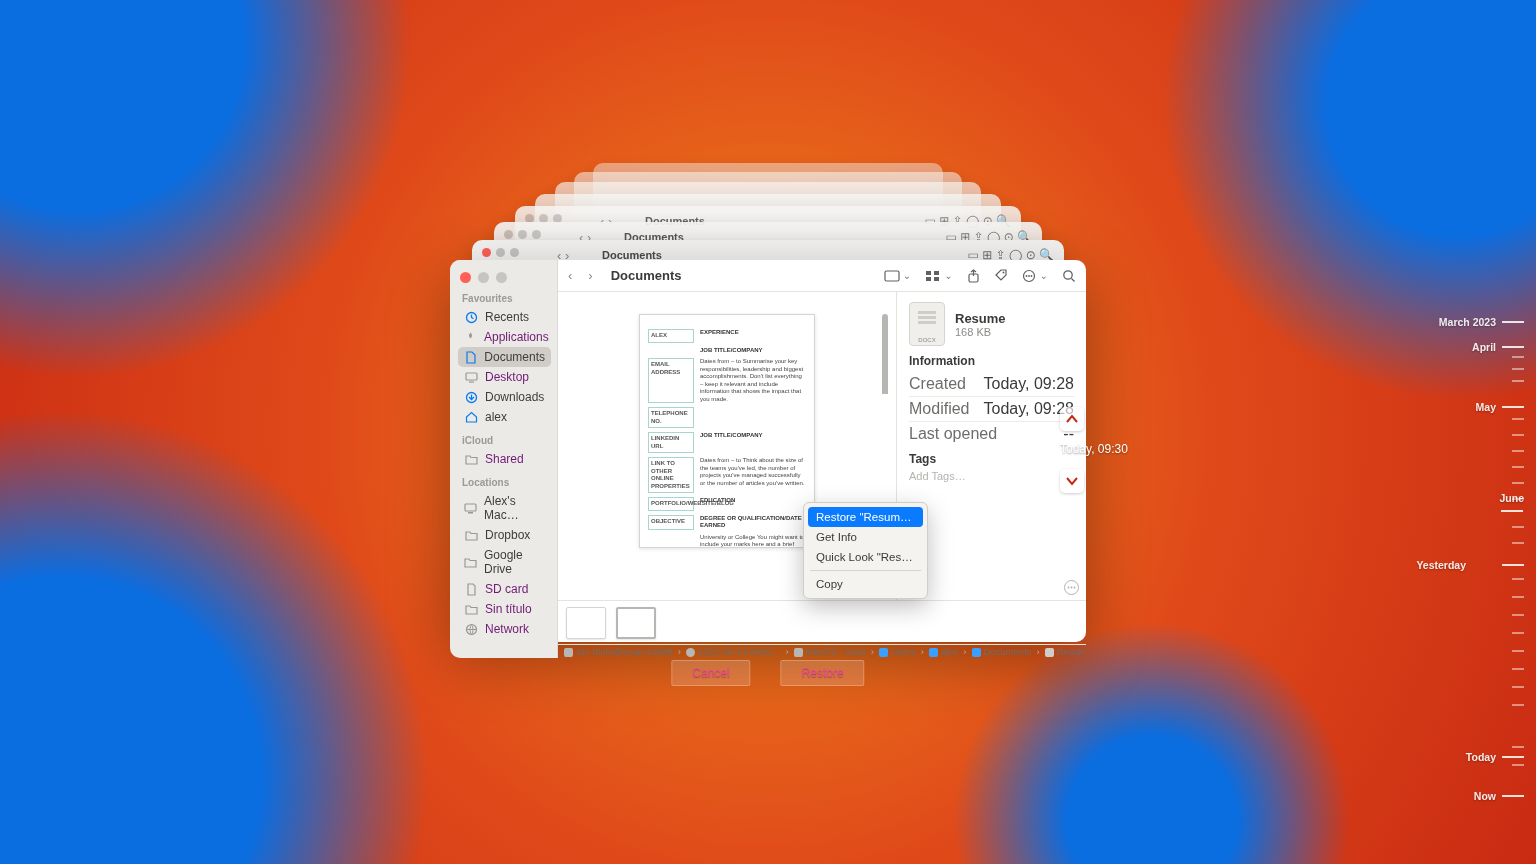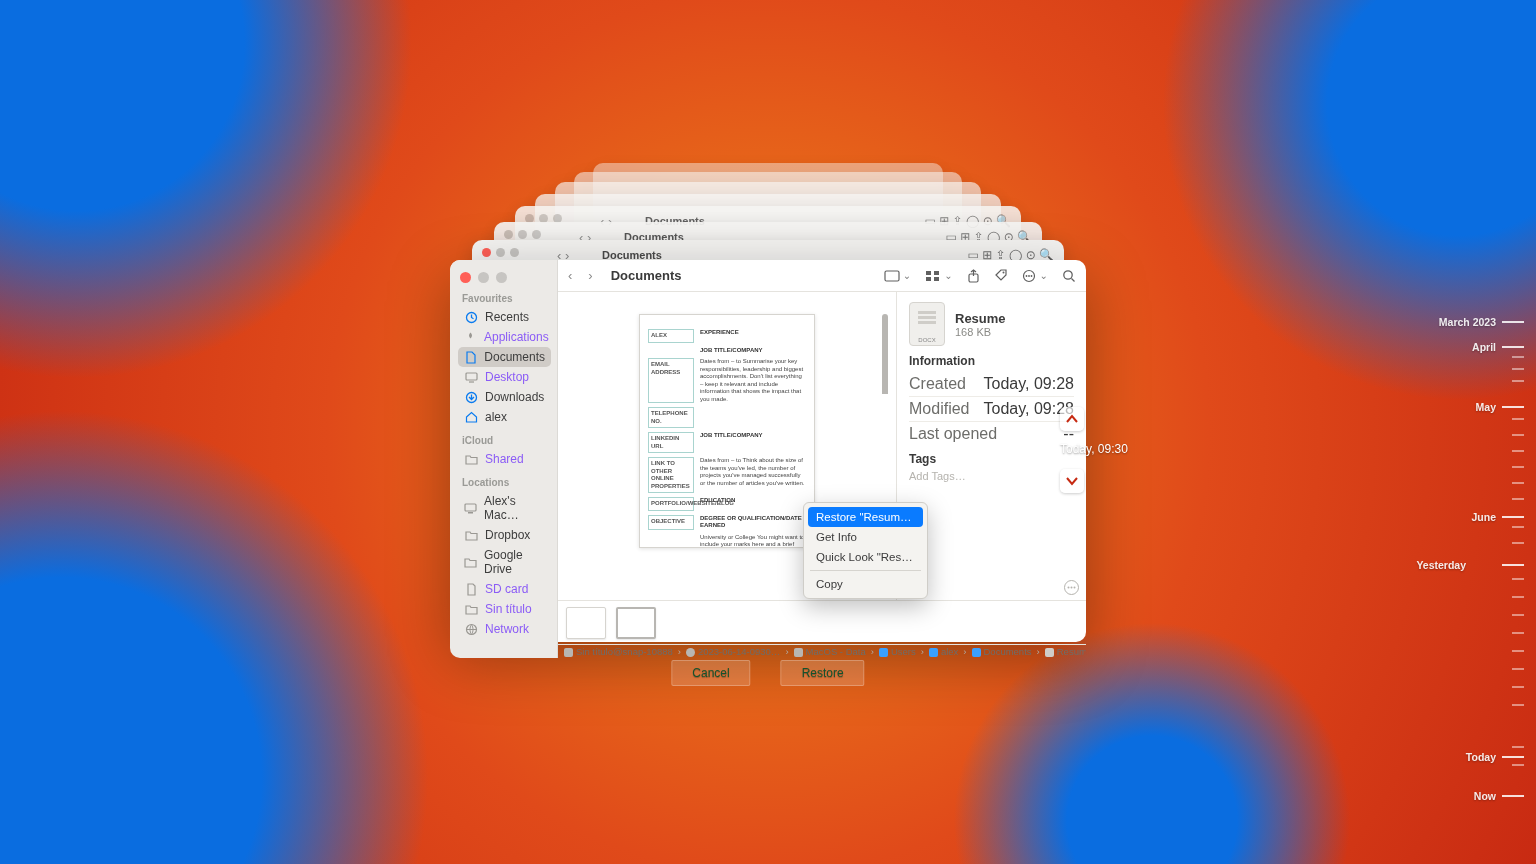--- a/index.html
+++ b/index.html
@@ -40,21 +40,21 @@
     background: #eceae7; border-right: 1px solid #dcdad6; border-radius: 10px 0 0 10px;
     padding: 10px 6px 19px 8px; font-size: 12px; color: #3a3a3a;
   }
   .traffic { display:flex; gap:7px; margin: 2px 0 10px 2px;}
   .dot { width:11px;height:11px;border-radius:50%; }
   .dot.r{background:#ff5f57;}
   .dot.dim{background:#c7c5c2;}
   .sec-label{font-size:10px;color:#9a9a96;font-weight:600;margin:8px 0 3px 4px;}
   .side-item{display:flex;align-items:center;gap:7px;padding:3px 6px;border-radius:5px;color:#3d3d3d;}
   .side-item.sel{background:#d0ccc7;}
-  .side-item.dim{color:#8b5cf6;}
+  .side-item.dim{color:#701a75;}
   .side-item .ico{width:14px;display:flex;justify-content:center;color:#0a7bef;}
   .side-item.dim .ico, .side-item .ico.gray{color:#9a9893;}
 
   .main {
     display:grid; grid-template-rows: 32px 1fr 44px 14px; border-radius:0 10px 10px 0; overflow:hidden;
   }
   .toolbar{display:flex;align-items:center;gap:14px;padding:0 10px;border-bottom:1px solid #e5e3de;font-size:13px;color:#555;}
   .toolbar .nav{display:flex;gap:16px;color:#8a8a8a;margin-right:4px;}
   .toolbar .title{font-weight:600;color:#3a3a3a;}
   .toolbar .spacer{flex:1;}
@@ -107,21 +107,21 @@
   .ctx .mi.hl{background:#0a7bff;color:#fff;}
   .ctx .sep{height:1px;background:#d6d4cf;margin:3px 2px;}
 
   
   .navarrows{position:absolute;left:1060px;top:407px;display:flex;flex-direction:column;gap:38px;}
   .arrbtn{width:24px;height:24px;border-radius:5px;background:rgba(255,255,255,.65);display:flex;align-items:center;justify-content:center;color:#c62a12;font-size:13px;box-shadow:0 1px 3px rgba(0,0,0,.2);}
   .nowlabel{position:absolute;left:1060px;top:442px;font-size:12px;color:#fff;text-shadow:0 1px 2px rgba(0,0,0,.4);}
 
   
   .btns{position:absolute;left:50%;top:660px;transform:translateX(-50%);display:flex;gap:30px;}
-  .btn{padding:5px 20px;border-radius:2px;font-size:12px;color:#14532d;background:rgba(255,255,255,.16);border:1px solid rgba(255,255,255,.25);text-shadow:0 1px 1px rgba(0,0,0,.3);}
+  .btn{padding:5px 20px;border-radius:2px;font-size:12px;color:#ec4899;background:rgba(255,255,255,.16);border:1px solid rgba(255,255,255,.25);text-shadow:0 1px 1px rgba(0,0,0,.3);}
 
   
   .timeline{position:absolute;right:12px;top:0;bottom:0;width:110px;color:rgba(255,255,255,.9);font-size:10.5px;text-shadow:0 1px 2px rgba(0,0,0,.3);font-weight:bold;}
   .timeline .tick{position:absolute;right:0;display:flex;align-items:center;gap:6px;}
   .timeline .tick .line{width:22px;height:1.5px;background:rgba(255,255,255,.85);}
   .timeline .tick.small .line{width:12px;opacity:.55;}
   .timeline .tick .lbl{white-space:nowrap;}
 
   svg{display:block;}
 </style>
@@ -557,21 +557,21 @@
       <span class="line"></span>
     </div>
     <div class="tick" style="top: 341px;">
       <span class="lbl">April</span>
       <span class="line"></span>
     </div>
     <div class="tick" style="top: 401px;">
       <span class="lbl">May</span>
       <span class="line"></span>
     </div>
-    <div class="tick" style="top: 511px;">
+    <div class="tick" style="top: 492px; flex-direction: column;">
       <span class="lbl">June</span>
       <span class="line"></span>
     </div>
     <div class="tick" style="top: 559px; gap: 36px;">
       <span class="lbl">Yesterday</span>
       <span class="line"></span>
     </div>
     <div class="tick" style="top: 727px; margin-top: 24px;">
       <span class="lbl">Today</span>
       <span class="line"></span>

